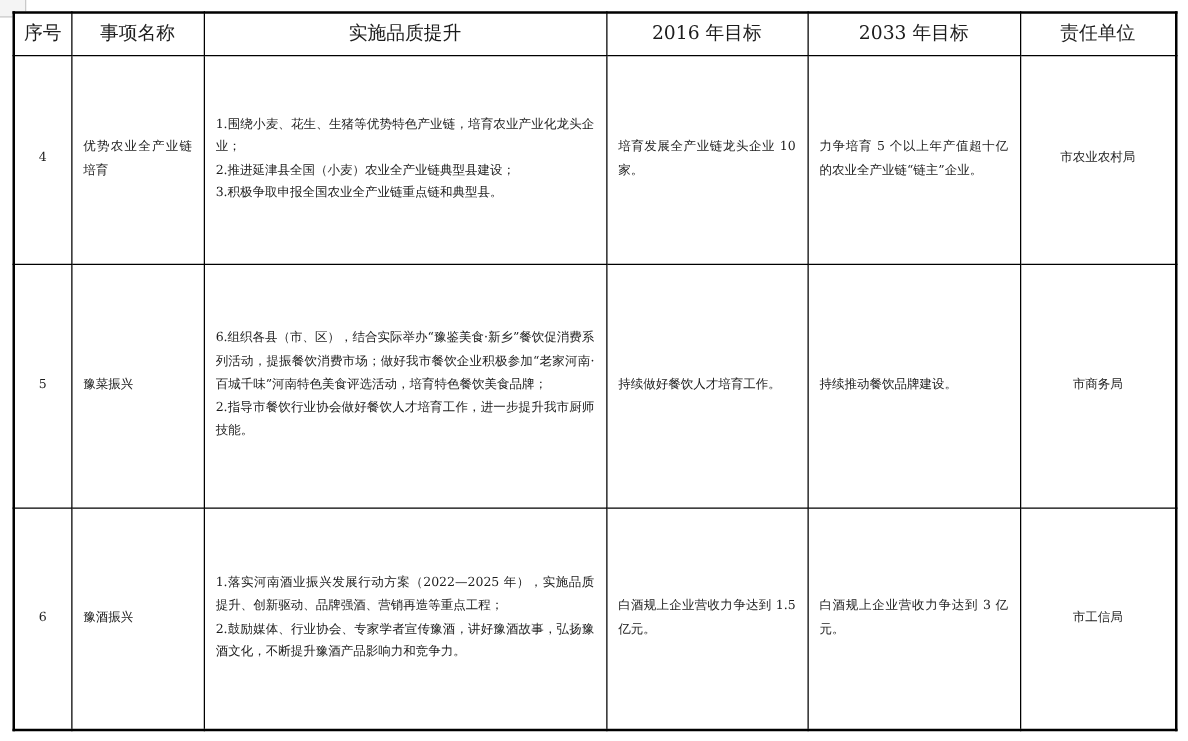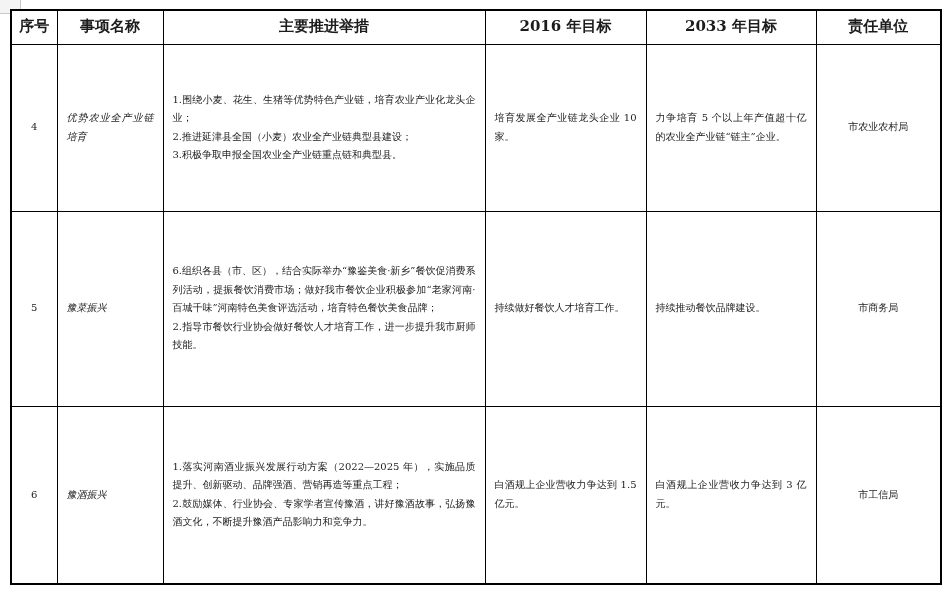--- a/index.html
+++ b/index.html
@@ -26,31 +26,30 @@
   }
   table.doc th, table.doc td{
     border:1px solid #000;
     vertical-align:middle;
     font-size:10px;
     line-height:1.85;
     overflow:hidden;
     box-sizing:border-box;
   }
   table.doc th{
-    font-weight:bold;
+    font-weight:normal;
     text-align:center;
     height:34px;
     font-size:15px;
     padding:2px 2px;
   }
   td.c-no{ text-align:center; }
   td.c-name{
     text-align:justify; text-justify:inter-character;
     padding:23px 9px;
-    font-style:italic;
   }
   td.c-measures{
     text-align:justify; text-justify:inter-character;
     padding:6px 9px;
   }
   td.c-measures p{ margin:0; }
   td.c-goal{
     text-align:justify; text-justify:inter-character;
     padding:6px 9px;
   }
@@ -70,21 +69,21 @@
     <col style="width:106px">
     <col style="width:322px">
     <col style="width:161px">
     <col style="width:170px">
     <col style="width:125px">
   </colgroup>
   <thead>
     <tr>
       <th>序号</th>
       <th>事项名称</th>
-      <th>主要推进举措</th>
+      <th>实施品质提升</th>
       <th>2016 年目标</th>
       <th>2033 年目标</th>
       <th>责任单位</th>
     </tr>
   </thead>
   <tbody>
     <tr class="r4">
       <td class="c-no">4</td>
       <td class="c-name">优势农业全产业链培育</td>
       <td class="c-measures">

